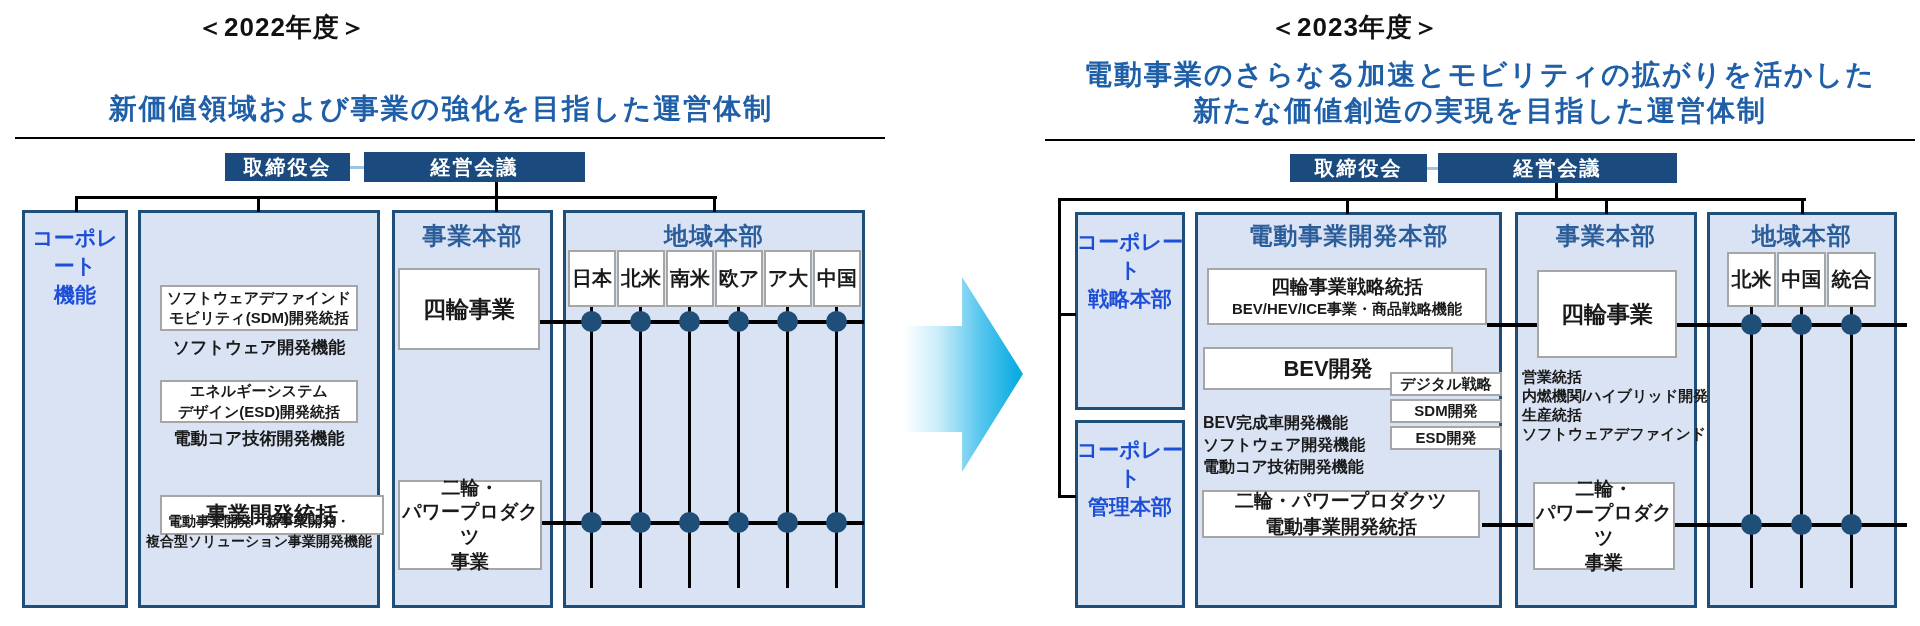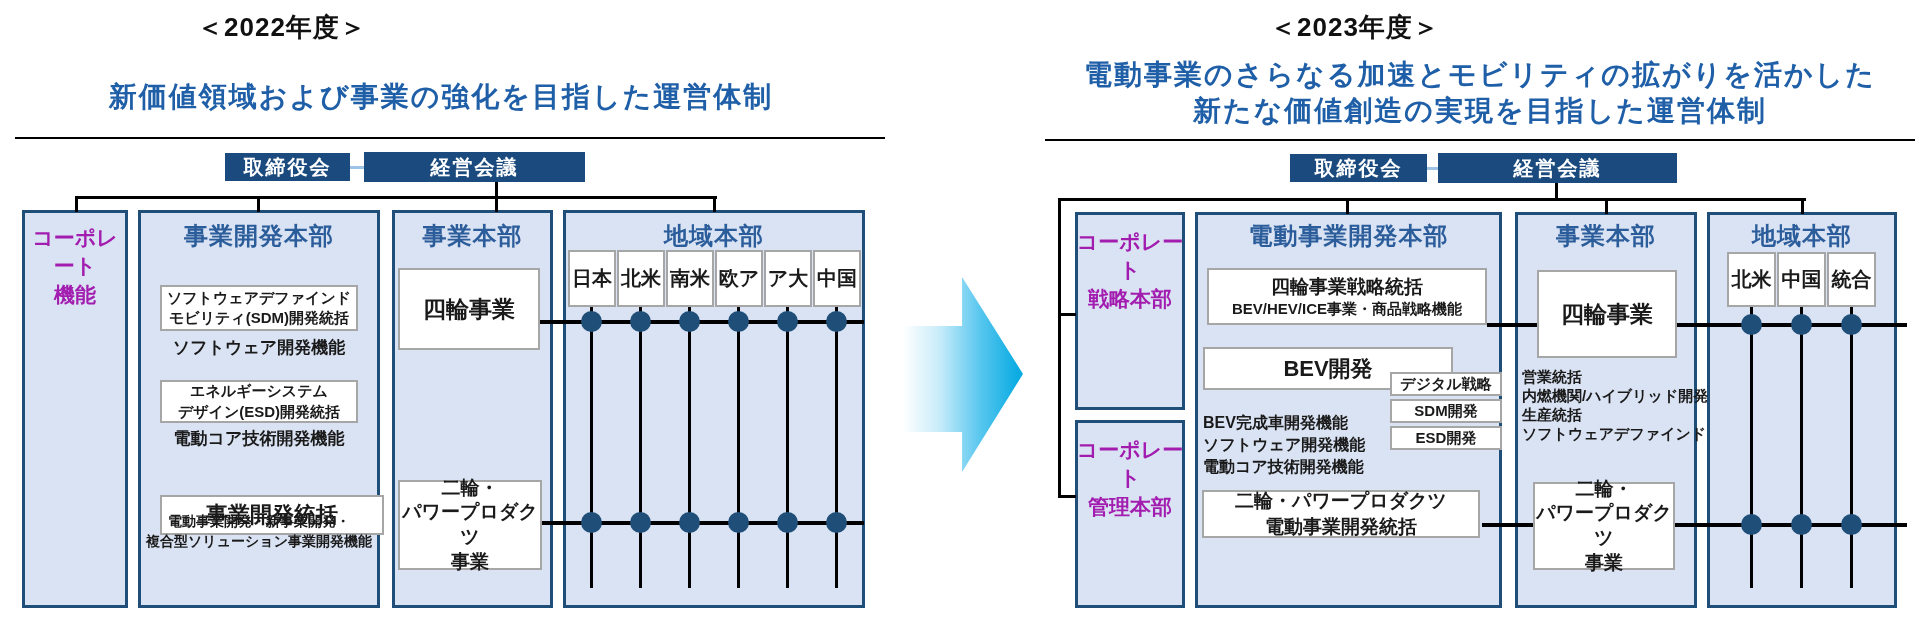--- a/index.html
+++ b/index.html
@@ -10,21 +10,21 @@
   .abs{position:absolute;}
   .pre{white-space:pre-line;}
   .center{text-align:center;}
   .year-title{font-size:26px;font-weight:bold;color:#111111;letter-spacing:1px;z-index:3;}
   .subtitle{font-size:28px;font-weight:bold;color:#1f5fa8;letter-spacing:2px;text-align:center;z-index:3;}
   .sep{height:2px;background:#000000;z-index:2;}
   .navybox{background:#1b4a7e;color:#ffffff;display:flex;align-items:center;justify-content:center;
            font-size:20px;font-weight:bold;letter-spacing:2px;z-index:5;}
   .colbox{background:#dae3f3;border:3px solid #1f4e79;box-sizing:border-box;z-index:1;}
   .colhead{font-size:24px;font-weight:bold;color:#2b5d9b;text-align:center;letter-spacing:1px;z-index:3;}
-  .collabel{font-size:21px;font-weight:bold;color:#a21caf;text-align:center;line-height:1.35;z-index:3;}
+  .collabel{font-size:21px;font-weight:bold;color:#1d4ed8;text-align:center;line-height:1.35;z-index:3;}
   .whitebox{background:#ffffff;border:2px solid #a6a6a6;box-sizing:border-box;display:flex;flex-direction:column;
             align-items:center;justify-content:center;text-align:center;font-weight:bold;color:#1a1a1a;z-index:3;}
   .regionbox{background:#ffffff;border:2px solid #a6a6a6;box-sizing:border-box;display:flex;align-items:center;
              justify-content:center;font-size:20px;font-weight:bold;color:#1a1a1a;z-index:3;}
   .note{font-weight:bold;color:#1a1a1a;z-index:3;}
   .hline{background:#000000;z-index:2;}
   .vline{background:#000000;z-index:2;}
   .conn{background:#000000;z-index:2;}
   .linklight{background:#9dc3e6;z-index:2;}
   .dot{width:21px;height:21px;border-radius:50%;background:#1f4e79;z-index:4;}
@@ -35,39 +35,38 @@
     clip-path:polygon(0% 25.1%,49.2% 25.1%,49.2% 0%,100% 49.7%,49.2% 100%,49.2% 79.5%,0% 79.5%);
     z-index:3;
   }
 </style>
 </head>
 <body>
 
 <div id="canvas">
 
   <div class="abs year-title" style="left:197px;top:10px;width:240px;">＜2022年度＞</div>
-  <div class="abs subtitle" style="left:61px;top:78px;width:760px;">新価値領域および事業の強化を目指した運営体制</div>
+  <div class="abs subtitle" style="left:61px;top:90px;width:760px;">新価値領域および事業の強化を目指した運営体制</div>
   <div class="abs sep" style="left:15px;top:137px;width:870px;"></div>
 
   <div class="abs navybox" style="left:225px;top:153px;width:125px;height:28px;">取締役会</div>
   <div class="abs linklight" style="left:350px;top:166px;width:14px;height:3px;"></div>
   <div class="abs navybox" style="left:364px;top:152px;width:221px;height:30px;">経営会議</div>
 
   <div class="abs conn" style="left:495px;top:182px;width:3px;height:30px;"></div>
   <div class="abs conn" style="left:75px;top:196px;width:642px;height:3px;"></div>
   <div class="abs conn" style="left:75px;top:196px;width:3px;height:16px;"></div>
   <div class="abs conn" style="left:257px;top:196px;width:3px;height:16px;"></div>
   <div class="abs conn" style="left:713px;top:196px;width:3px;height:16px;"></div>
 
   <div class="abs colbox" style="left:22px;top:210px;width:106px;height:398px;"></div>
   <div class="abs collabel pre" style="left:22px;top:224px;width:106px;">コーポレート
 機能</div>
 
   <div class="abs colbox" style="left:138px;top:210px;width:242px;height:398px;"></div>
-  <div class="abs colhead" style="left:138px;top:220px;width:242px;">事業開発本部</div>
   <div class="abs whitebox pre" style="left:160px;top:285px;width:198px;height:46px;font-size:15px;line-height:1.35;">ソフトウェアデファインド
 モビリティ(SDM)開発統括</div>
   <div class="abs note center" style="left:138px;top:336px;width:242px;font-size:17px;">ソフトウェア開発機能</div>
   <div class="abs whitebox pre" style="left:160px;top:380px;width:198px;height:43px;font-size:15px;line-height:1.35;">エネルギーシステム
 デザイン(ESD)開発統括</div>
   <div class="abs note center" style="left:138px;top:427px;width:242px;font-size:17px;">電動コア技術開発機能</div>
   <div class="abs whitebox" style="left:160px;top:468px;width:224px;height:40px;font-size:22px;margin-top:27px;">事業開発統括</div>
   <div class="abs note center pre" style="left:136px;top:512px;width:246px;font-size:14px;line-height:1.4;">電動事業開発・新事業開発・
 複合型ソリューション事業開発機能</div>
 

